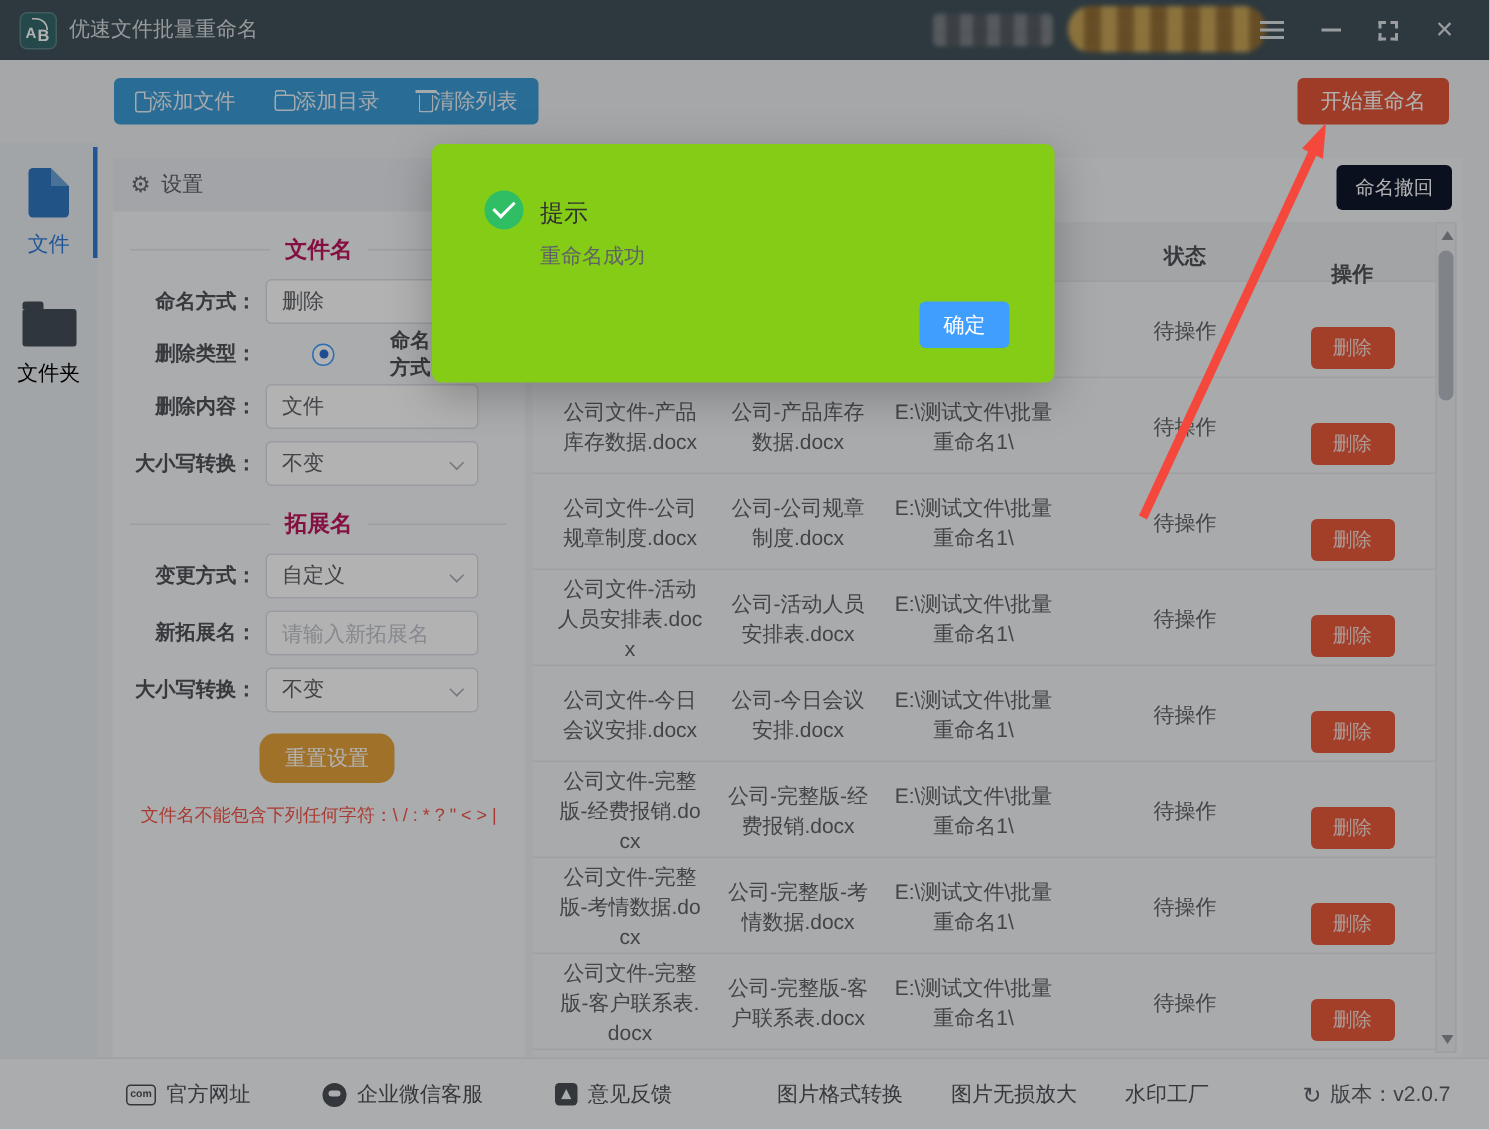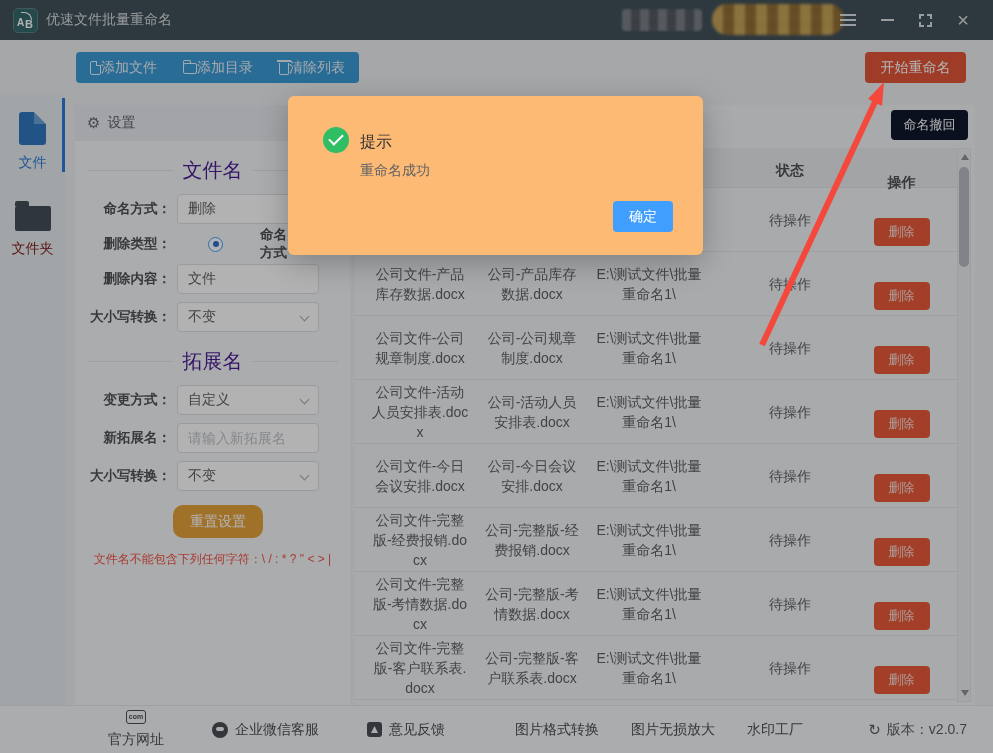--- a/index.html
+++ b/index.html
@@ -46,32 +46,32 @@
   .ic-trash { width:10px; height:12px; border:1.5px solid #EAF2F7; border-top:none; border-radius:0 0 2px 2px; position:relative; margin-top:3px; }
   .ic-trash::before { content:""; position:absolute; left:-3px; top:-3px; width:14px; height:1.5px; background:#EAF2F7; }
   .start-btn { position:absolute; left:865px; top:52px; width:101px; height:31px; background:#E2573A; border:none; border-radius:4px; color:#fff; font-size:14px; cursor:pointer; font-family:inherit; }
 
   
   .sidebar { position:absolute; left:0; top:95px; width:65px; height:610px; background:#E9EDF1; }
   .side-item { position:relative; width:65px; text-align:center; cursor:pointer; }
   .side-item.active .side-label { color:#2F7BD8; }
   .active-bar { position:absolute; right:0; top:3px; width:3px; height:74px; background:#2F7BD8; }
   .side-item.one { padding-top:17px; }
-  .side-label { display:block; margin-top:6px; font-size:14px; color:#7f1d1d; }
+  .side-label { display:block; margin-top:6px; font-size:14px; color:#000000; }
   .ic-doc-big { display:inline-block; width:27px; height:33px; background:#3178C0; border-radius:3px; position:relative; }
   .ic-doc-big::after { content:""; position:absolute; right:0; top:0; border:6px solid #E9EDF1; border-left-color:#6AA4D8; border-bottom-color:#6AA4D8; }
   .side-item.two { margin-top:28px; }
   .ic-folder-big { display:inline-block; width:36px; height:25px; background:#454E59; border-radius:2px; position:relative; margin-top:6px; }
   .ic-folder-big::before { content:""; position:absolute; left:0; top:-5px; width:14px; height:5px; background:#454E59; border-radius:2px 2px 0 0; }
 
   
   .settings { position:absolute; left:75px; top:105px; width:275px; height:600px; background:#F5F6F8; }
   .settings-header { height:36px; background:#E9EBEF; display:flex; align-items:center; gap:7px; padding-left:12px; color:#5C6167; font-size:14px; }
   .gear { font-size:15px; color:#656A71; }
-  .section-title { display:flex; align-items:center; gap:10px; margin:16px 12px 10px; color:#4c1d95; font-weight:normal; font-size:20px; }
+  .section-title { display:flex; align-items:center; gap:10px; margin:16px 12px 10px; color:#be185d; font-weight:bold; font-size:15px; }
   .section-title::before,.section-title::after { content:""; flex:1; border-top:1px solid #E0E3E8; }
   .form-row { display:flex; align-items:center; margin:0 0 8px; height:30px; }
   .f-label { width:96px; text-align:right; font-size:13.5px; font-weight:bold; color:#4E5358; flex:none; }
   .f-ctrl { margin-left:6px; width:142px; height:30px; background:#fff; border:1px solid #DCDFE6; border-radius:4px; display:flex; align-items:center; padding:0 10px; color:#606266; font-size:14px; position:relative; cursor:pointer; }
   .f-ctrl .chev { position:absolute; right:10px; top:10px; width:7px; height:7px; border-right:1.5px solid #A8ABB2; border-bottom:1.5px solid #A8ABB2; transform:rotate(45deg); }
   input.f-ctrl { cursor:text; font-family:inherit; }
   input.f-ctrl::placeholder { color:#C0C4CC; }
   .radio-row { height:24px;gap:31px; }
   .radio { width:15px; height:15px; border:1px solid #409EFF; border-radius:50%; background:#fff; position:relative; margin-left:6px; flex:none; cursor:pointer; }
   .radio::after { content:""; position:absolute; left:3.5px; top:3.5px; width:6px; height:6px; border-radius:50%; background:#2F6FD0; }
@@ -93,33 +93,33 @@
   
   .vscroll { position:absolute; right:4px; top:43px; width:14px; height:554px; background:#EDEEF1; border:1px solid #E2E4E8; }
   .sc-arrow { position:absolute; left:3px; width:0; height:0; border-left:4px solid transparent; border-right:4px solid transparent; }
   .sc-up { top:5px; border-bottom:6px solid #8D9197; }
   .sc-down { bottom:5px; border-top:6px solid #8D9197; }
   .sc-thumb { position:absolute; left:1px; top:18px; width:10px; height:100px; background:#B8BCC4; border-radius:5px; }
 
   
   .footer { position:absolute; left:0; top:705px; width:993px; height:48px; background:#F4F6F8; border-top:1px solid #E2E5E9; display:flex; align-items:center; color:#4C5156; }
   .f-item { display:flex; align-items:center; gap:7px; cursor:pointer; font-size:14px; }
-  .i-official { margin-left:108px;flex-direction:column; } .i-wechat { margin-left:48px; } .i-feedback { margin-left:48px; }
+  .i-official { margin-left:84px; } .i-wechat { margin-left:48px; } .i-feedback { margin-left:48px; }
   .i-tool1 { margin-left:70px; } .i-tool2,.i-tool3 { margin-left:32px; }
   .ic-com { width:20px; height:14px; border:1.5px solid #4A5056; border-radius:3px; font-size:7px; line-height:11px; text-align:center; color:#4A5056; font-weight:bold; }
   .ic-chat { width:16px; height:16px; border-radius:50%; background:#4A5056; position:relative; }
   .ic-chat::after { content:""; position:absolute; left:4px; top:5px; width:8px; height:4px; border-radius:2px; background:#F4F6F8; }
   .ic-fb { width:15px; height:15px; border-radius:3px; background:#4A5056; position:relative; }
   .ic-fb::after { content:""; position:absolute; left:4px; top:4px; width:7px; height:7px; background:#F4F6F8; clip-path:polygon(0 100%,50% 0,100% 100%); }
   .version { margin-left:auto; margin-right:26px; display:flex; align-items:center; gap:6px; color:#5A5F66; }
   .ic-refresh { font-size:15px; }
 
   
   .dim { position:absolute; inset:0; background:rgba(0,0,0,.30); z-index:40; }
-  .modal { position:absolute; left:288px; top:96px; width:415px; height:159px; background:#fdba74; border-radius:6px; box-shadow:0 8px 30px rgba(0,0,0,.25); z-index:50; }
+  .modal { position:absolute; left:288px; top:96px; width:415px; height:159px; background:#84cc16; border-radius:6px; box-shadow:0 8px 30px rgba(0,0,0,.25); z-index:50; }
   .check-circle { position:absolute; left:35px; top:31px; width:26px; height:26px; border-radius:50%; background:#2FBE64; }
   .check-circle::after { content:""; position:absolute; left:6px; top:7px; width:12px; height:6px; border-left:2.5px solid #fff; border-bottom:2.5px solid #fff; transform:rotate(-45deg); }
   .modal-title { position:absolute; left:72px; top:36px; font-size:16px; color:#303133; }
   .modal-msg { position:absolute; left:72px; top:66px; font-size:14px; color:#606266; }
   .ok-btn { position:absolute; left:325px; top:105px; width:60px; height:31px; background:#409EFF; color:#fff; border:none; border-radius:4px; font-size:14px; cursor:pointer; font-family:inherit; }
   .arrow-svg { position:absolute; left:0; top:0; z-index:60; pointer-events:none; }
 </style>
 </head>
 <body>
 

